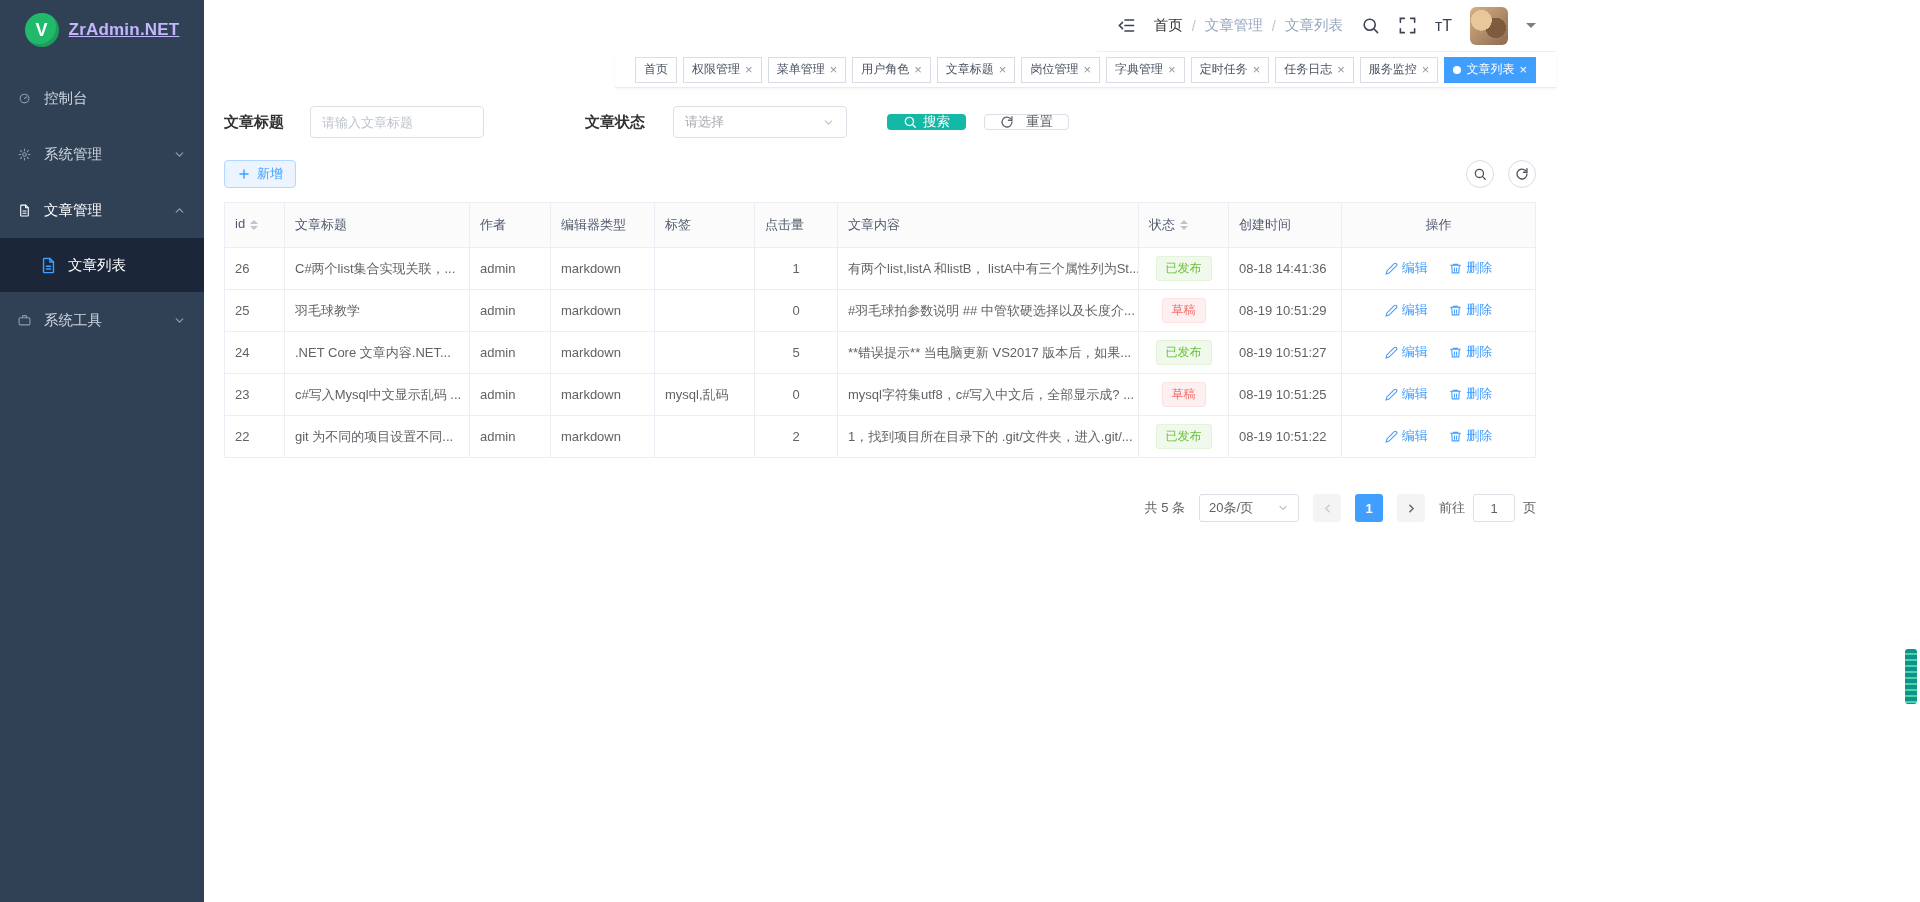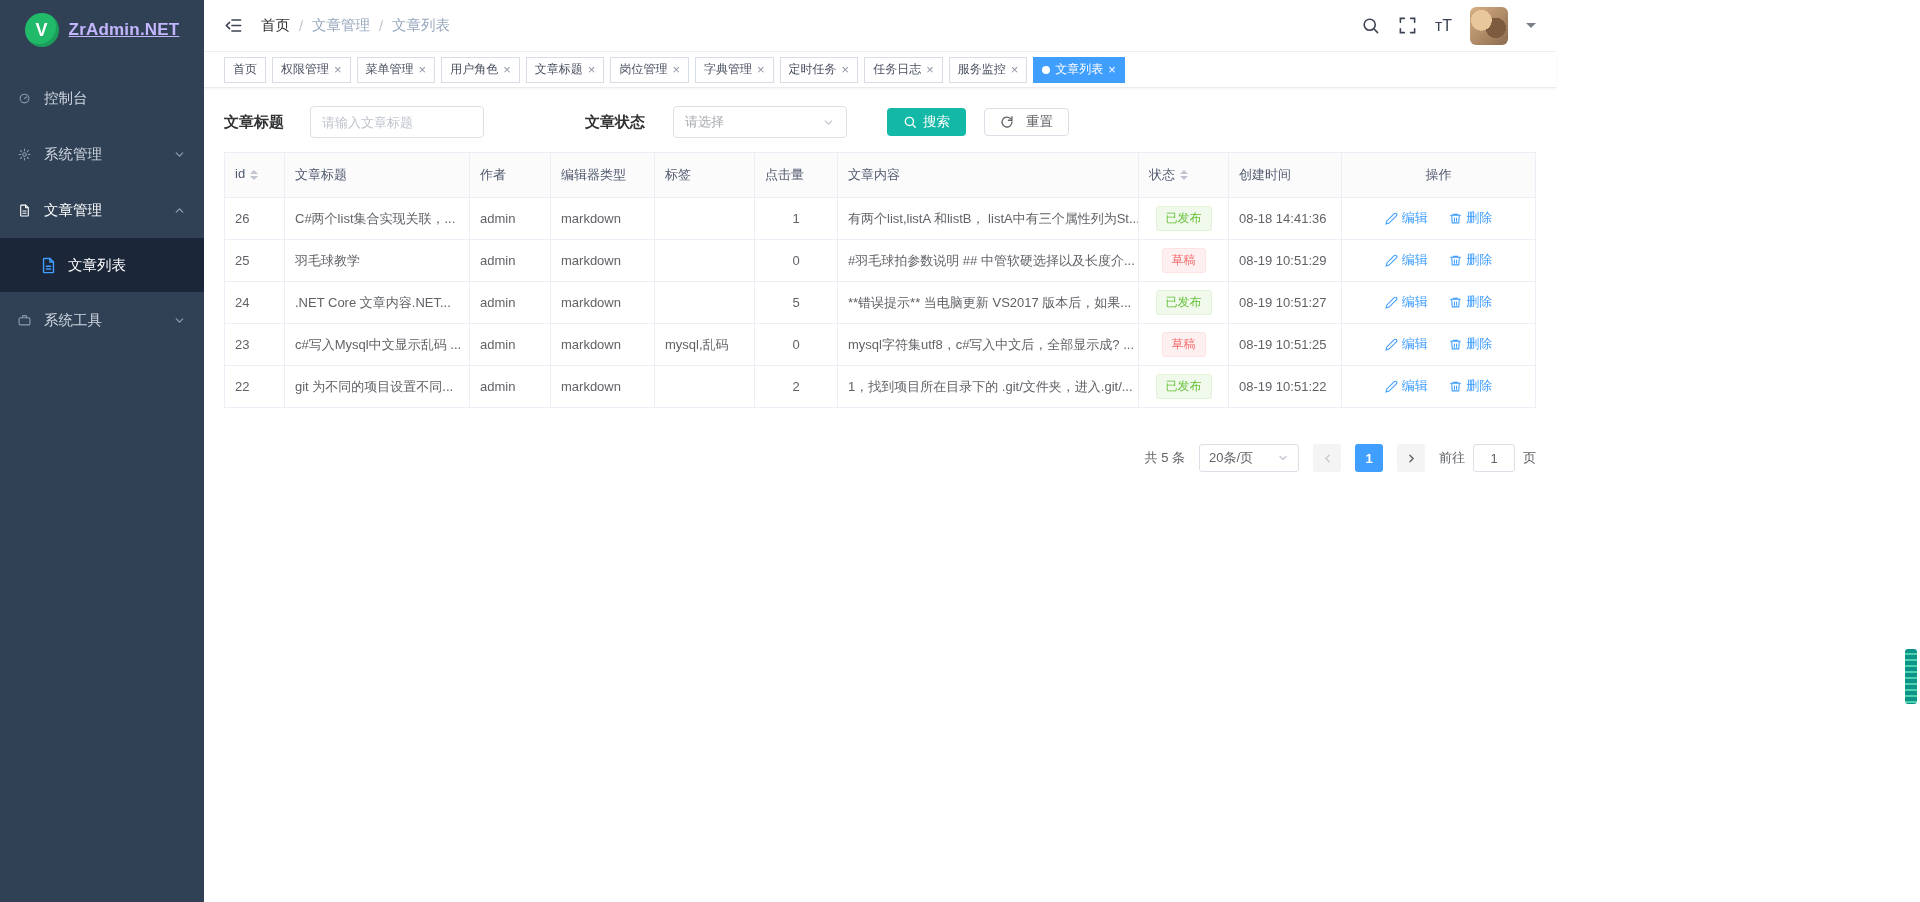--- a/index.html
+++ b/index.html
@@ -21,21 +21,21 @@
   .mi-label { flex:1; }
   .chev { color:#8e9aab; display:flex; }
   .chev svg { width:13px; height:13px; }
   .chev.up svg { transform:rotate(180deg); }
   .menu-item.parent-open { color:#fff; }
   .submenu-item { height:54px; display:flex; align-items:center; gap:11px; padding:0 18px 0 40px;
     background:#1b2739; color:#fff; font-size:14.5px; cursor:pointer; }
   .submenu-item svg { width:17px; height:17px; color:#409eff; }
 
   
-  .main { flex:1; min-width:0; display:flex; flex-direction:column; background:#fff; }
+  .main { flex:1; min-width:0; display:flex; flex-direction:column; background:#fff;align-items:flex-end; }
 
   .topbar { height:52px; flex-shrink:0; display:flex; align-items:center; gap:18px;
     padding:0 20px; border-bottom:1px solid #f1f1f1; }
   .icon-btn { display:flex; align-items:center; color:#3c4353; cursor:pointer; background:none; border:none; }
   .icon-btn svg { width:19px; height:19px; }
   .breadcrumb { display:flex; align-items:center; gap:9px; font-size:14.5px; }
   .crumb-home { color:#303133; cursor:pointer; }
   .crumb-sep { color:#c0c4cc; }
   .crumb-dim { color:#97a8be; }
   .topbar-right { margin-left:auto; display:flex; align-items:center; gap:18px; }
@@ -66,21 +66,21 @@
   .filter-label { font-size:15px; font-weight:bold; color:#303133; }
   .text-input { width:174px; height:32px; margin-left:26px; border:1px solid #dcdfe6; border-radius:4px;
     padding:0 11px; font-size:13px; color:#606266; outline:none; }
   .text-input::placeholder { color:#bfc4cc; }
   .select { width:174px; height:32px; border:1px solid #dcdfe6; border-radius:4px; background:#fff;
     display:flex; align-items:center; justify-content:space-between; padding:0 11px; cursor:pointer; }
   .select .sel-text { font-size:13px; color:#a8abb2; }
   .select svg { width:13px; height:13px; color:#c0c4cc; }
   .gap-status { margin-left:101px; }
   .gap-select { margin-left:28px; }
-  .btn { height:28px; display:inline-flex; align-items:center; gap:6px; padding:0 15px;
+  .btn { height:16px; display:inline-flex; align-items:center; gap:6px; padding:0 15px;
     border-radius:4px; font-size:13.5px; cursor:pointer; border:1px solid transparent; }
   .btn svg { width:14px; height:14px; }
   .btn-search { margin-left:40px; background:#14b8a6; color:#fff; }
   .btn-reset { margin-left:18px; background:#fff; border-color:#dcdfe6; color:#606266;gap:12px; }
 
   .toolbar-row { margin-top:22px; display:flex; align-items:center; }
   .btn-add { height:28px; padding:0 12px; font-size:13px; background:#ecf5ff; border-color:#b3d8ff; color:#409eff; }
   .toolbar-right { margin-left:auto; display:flex; gap:14px; }
   .circle-btn { width:28px; height:28px; border-radius:50%; border:1px solid #d9dce2; background:#fff;
     display:flex; align-items:center; justify-content:center; color:#4a4f5a; cursor:pointer; }
@@ -302,20 +302,42 @@
         </button>
         <button class="btn btn-reset">
           <svg viewBox="0 0 24 24" fill="none" stroke="currentColor" stroke-width="2.2" stroke-linecap="round">
               <path d="M20.5 12a8.5 8.5 0 1 1-2.5-6"></path>
               <path d="M20.5 3v6h-6"></path>
             </svg>
           <span>重置</span>
         </button>
       </div>
 
+      <div class="toolbar-row">
+        <button class="btn btn-add">
+          <svg viewBox="0 0 24 24" fill="none" stroke="currentColor" stroke-width="2.4" stroke-linecap="round">
+              <path d="M12 5v14M5 12h14"></path>
+            </svg>
+          <span>新增</span>
+        </button>
+        <div class="toolbar-right">
+          <button class="circle-btn">
+              <svg viewBox="0 0 24 24" fill="none" stroke="currentColor" stroke-width="2.2" stroke-linecap="round">
+                <circle cx="11" cy="11" r="7"></circle>
+                <path d="M16.5 16.5L21 21"></path>
+              </svg>
+            </button>
+          <button class="circle-btn">
+              <svg viewBox="0 0 24 24" fill="none" stroke="currentColor" stroke-width="2.2" stroke-linecap="round">
+                <path d="M20.5 12a8.5 8.5 0 1 1-2.5-6"></path>
+                <path d="M20.5 3v6h-6"></path>
+              </svg>
+            </button>
+        </div>
+      </div>
 
       <div class="table-wrap">
         <table>
           <colgroup>
             <col style="width:60px">
               <col style="width:185px">
               <col style="width:81px">
               <col style="width:104px">
               <col style="width:100px">
               <col style="width:83px">

